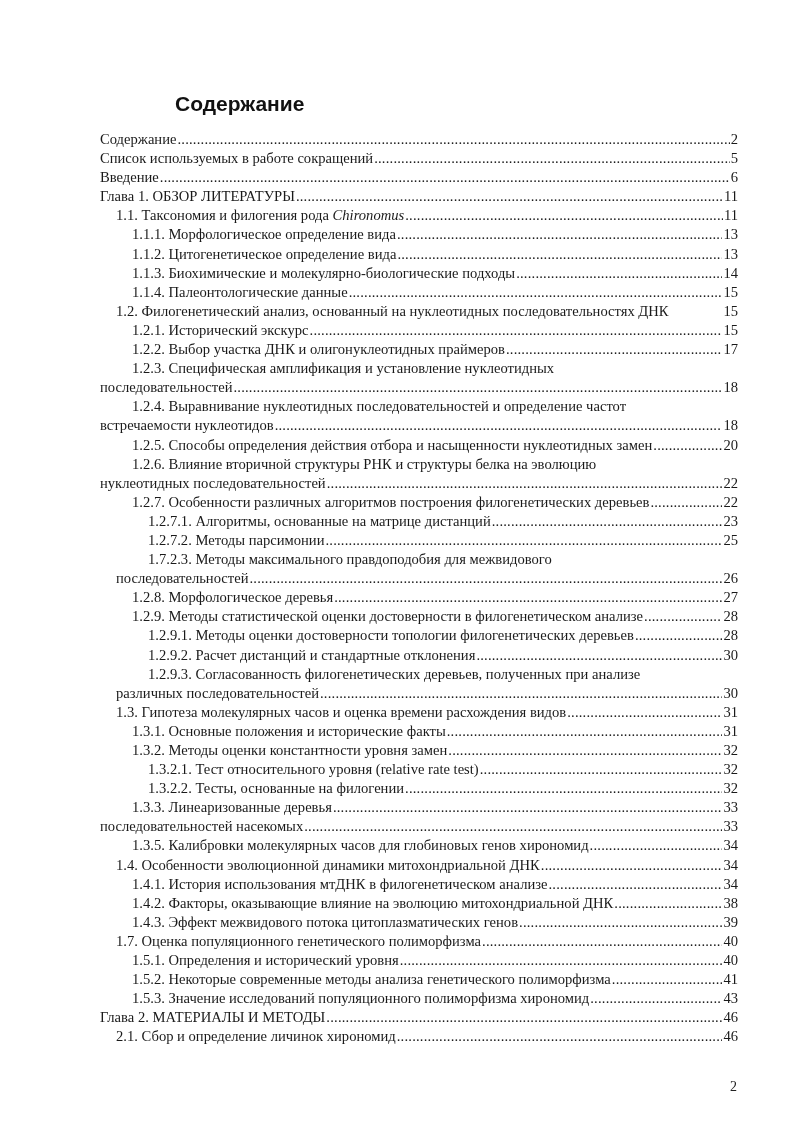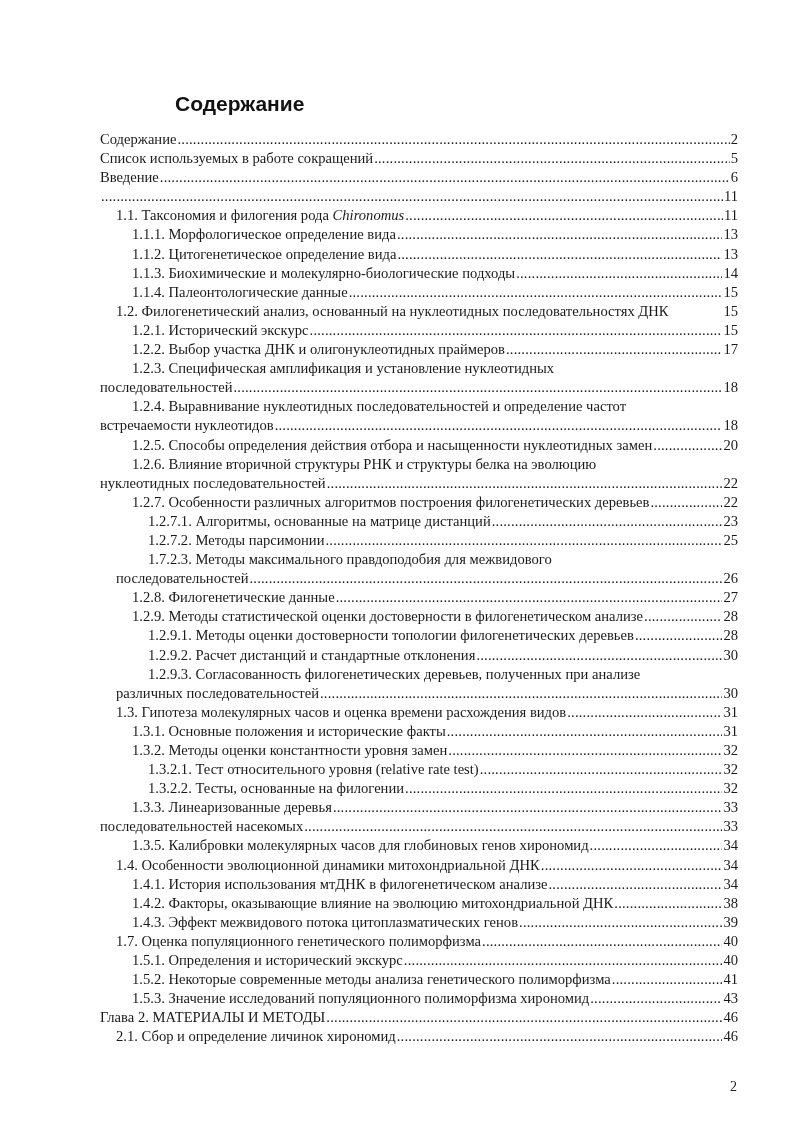--- a/index.html
+++ b/index.html
@@ -58,20 +58,21 @@
       </div>
       <div class="entry l0">
         <div class="line">
           <span class="txt">Введение</span>
           <span class="dots"></span>
           <span class="pg">6</span>
         </div>
       </div>
       <div class="entry l0">
         <div class="line">
+          <span class="txt">Глава 1. ОБЗОР ЛИТЕРАТУРЫ </span>
           <span class="dots"></span>
           <span class="pg">11</span>
         </div>
       </div>
       <div class="entry l1">
         <div class="line">
           <span class="txt">1.1. Таксономия и филогения рода <i>Chironomus</i> </span>
           <span class="dots"></span>
           <span class="pg">11</span>
         </div>
@@ -188,21 +189,21 @@
           <span class="txt">1.7.2.3. Методы максимального правдоподобия для межвидового</span>
         </div>
         <div class="line cont-wrap">
           <span class="txt">последовательностей</span>
           <span class="dots"></span>
           <span class="pg">26</span>
         </div>
       </div>
       <div class="entry l2">
         <div class="line">
-          <span class="txt">1.2.8. Филогенетические данные</span>
+          <span class="txt">1.2.8. Морфологическое деревья</span>
           <span class="dots"></span>
           <span class="pg">27</span>
         </div>
       </div>
       <div class="entry l2">
         <div class="line">
           <span class="txt">1.2.9. Методы статистической оценки достоверности в филогенетическом анализе </span>
           <span class="dots"></span>
           <span class="pg">28</span>
         </div>
@@ -317,21 +318,21 @@
       </div>
       <div class="entry l1">
         <div class="line">
           <span class="txt">1.7. Оценка популяционного генетического полиморфизма</span>
           <span class="dots"></span>
           <span class="pg">40</span>
         </div>
       </div>
       <div class="entry l2">
         <div class="line">
-          <span class="txt">1.5.1. Определения и исторический экскурс </span>
+          <span class="txt">1.5.1. Определения и исторический уровня </span>
           <span class="dots"></span>
           <span class="pg">40</span>
         </div>
       </div>
       <div class="entry l2">
         <div class="line">
           <span class="txt">1.5.2. Некоторые современные методы анализа генетического полиморфизма</span>
           <span class="dots"></span>
           <span class="pg">41</span>
         </div>

